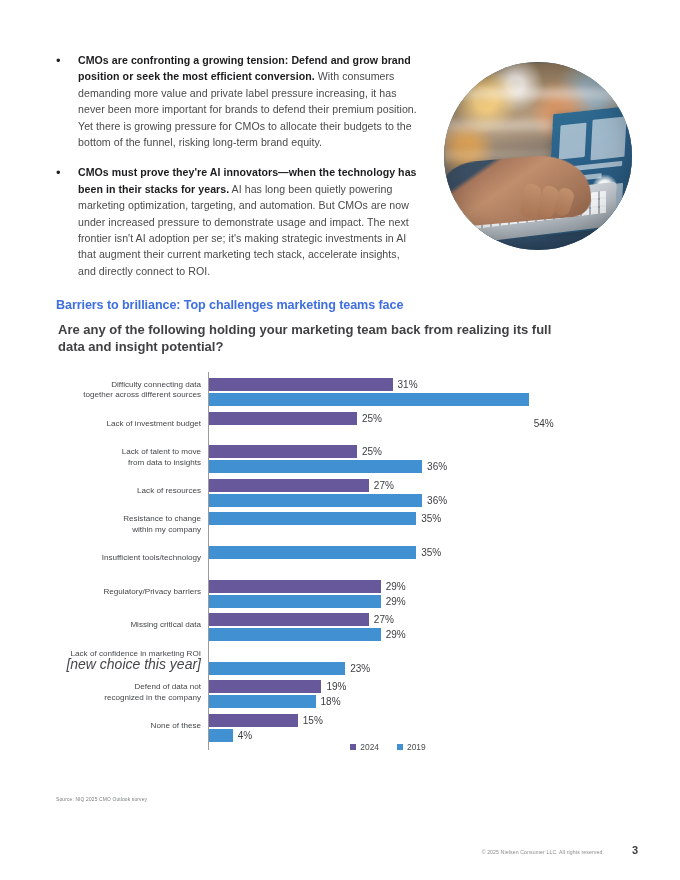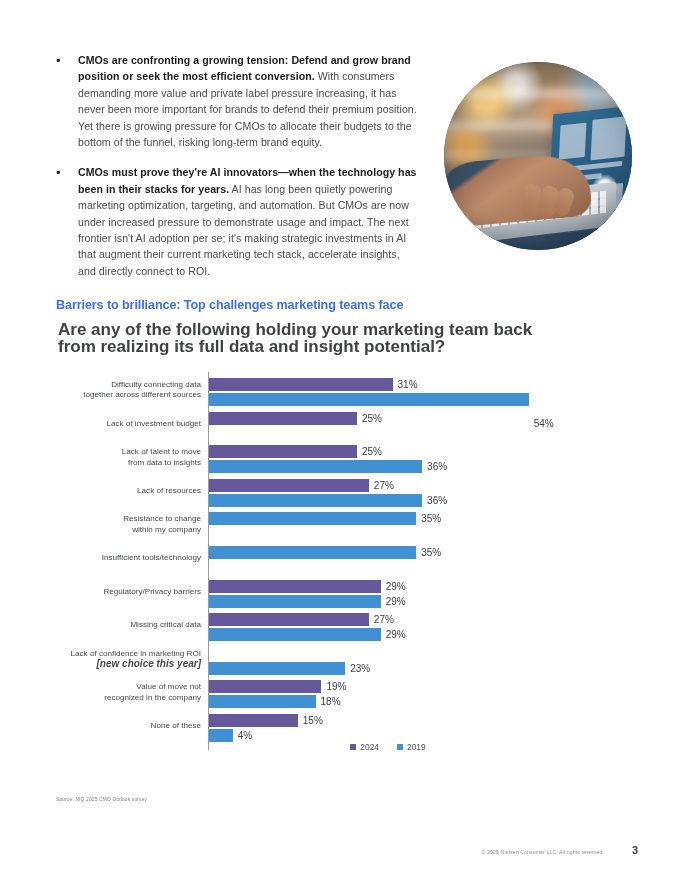--- a/index.html
+++ b/index.html
@@ -172,21 +172,21 @@
     font-size: 12.6px;
     font-weight: 700;
     letter-spacing: -0.1px;
     color: #3f6fe0;
   }
   .sec-question {
     position: absolute;
     left: 58px;
     top: 322px;
     width: 500px;
-    font-size: 17px;
+    font-size: 13px;
     font-weight: 700;
     line-height: 16.5px;
     color: #404143;
   }
 
   
   .chart {
     position: absolute;
     left: 56px;
     top: 372px;
@@ -221,22 +221,21 @@
     width: 146px;
     padding-right: 7px;
     box-sizing: border-box;
     text-align: right;
     font-size: 8.1px;
     line-height: 10.4px;
     color: #45474a;
   }
   .cat-label em {
     font-style: italic;
-    font-size: 10px;
-    font-weight: bold;
+    font-size: 14px;
   }
   .bars {
     position: absolute;
     left: 1px;
     right: 0;
     top: 0;
   }
   .bar-row {
     position: relative;
     height: 13px;
@@ -481,21 +480,21 @@
             <div class="bars">
               <div class="bar-row"></div>
               <div class="bar-row">
                 <div class="bar y2025" style="width: 136.16px; background: rgb(64, 144, 210);"></div>
                 <div class="bar-val" style="left: 136.16px;">23%</div>
               </div>
             </div>
           </div>
           <div class="cat" style="top: 308.4px;">
             <div class="cat-label" style="top: 2px; position: absolute;">
-              <div>Value of move not</div>
+              <div>Defend of data not</div>
               <div>recognized in the company</div>
             </div>
             <div class="bars">
               <div class="bar-row">
                 <div class="bar y2024" style="width: 112.48px; background: rgb(102, 88, 155);"></div>
                 <div class="bar-val" style="left: 112.48px;">19%</div>
               </div>
               <div class="bar-row">
                 <div class="bar y2025" style="width: 106.56px; background: rgb(64, 144, 210);"></div>
                 <div class="bar-val" style="left: 106.56px;">18%</div>

